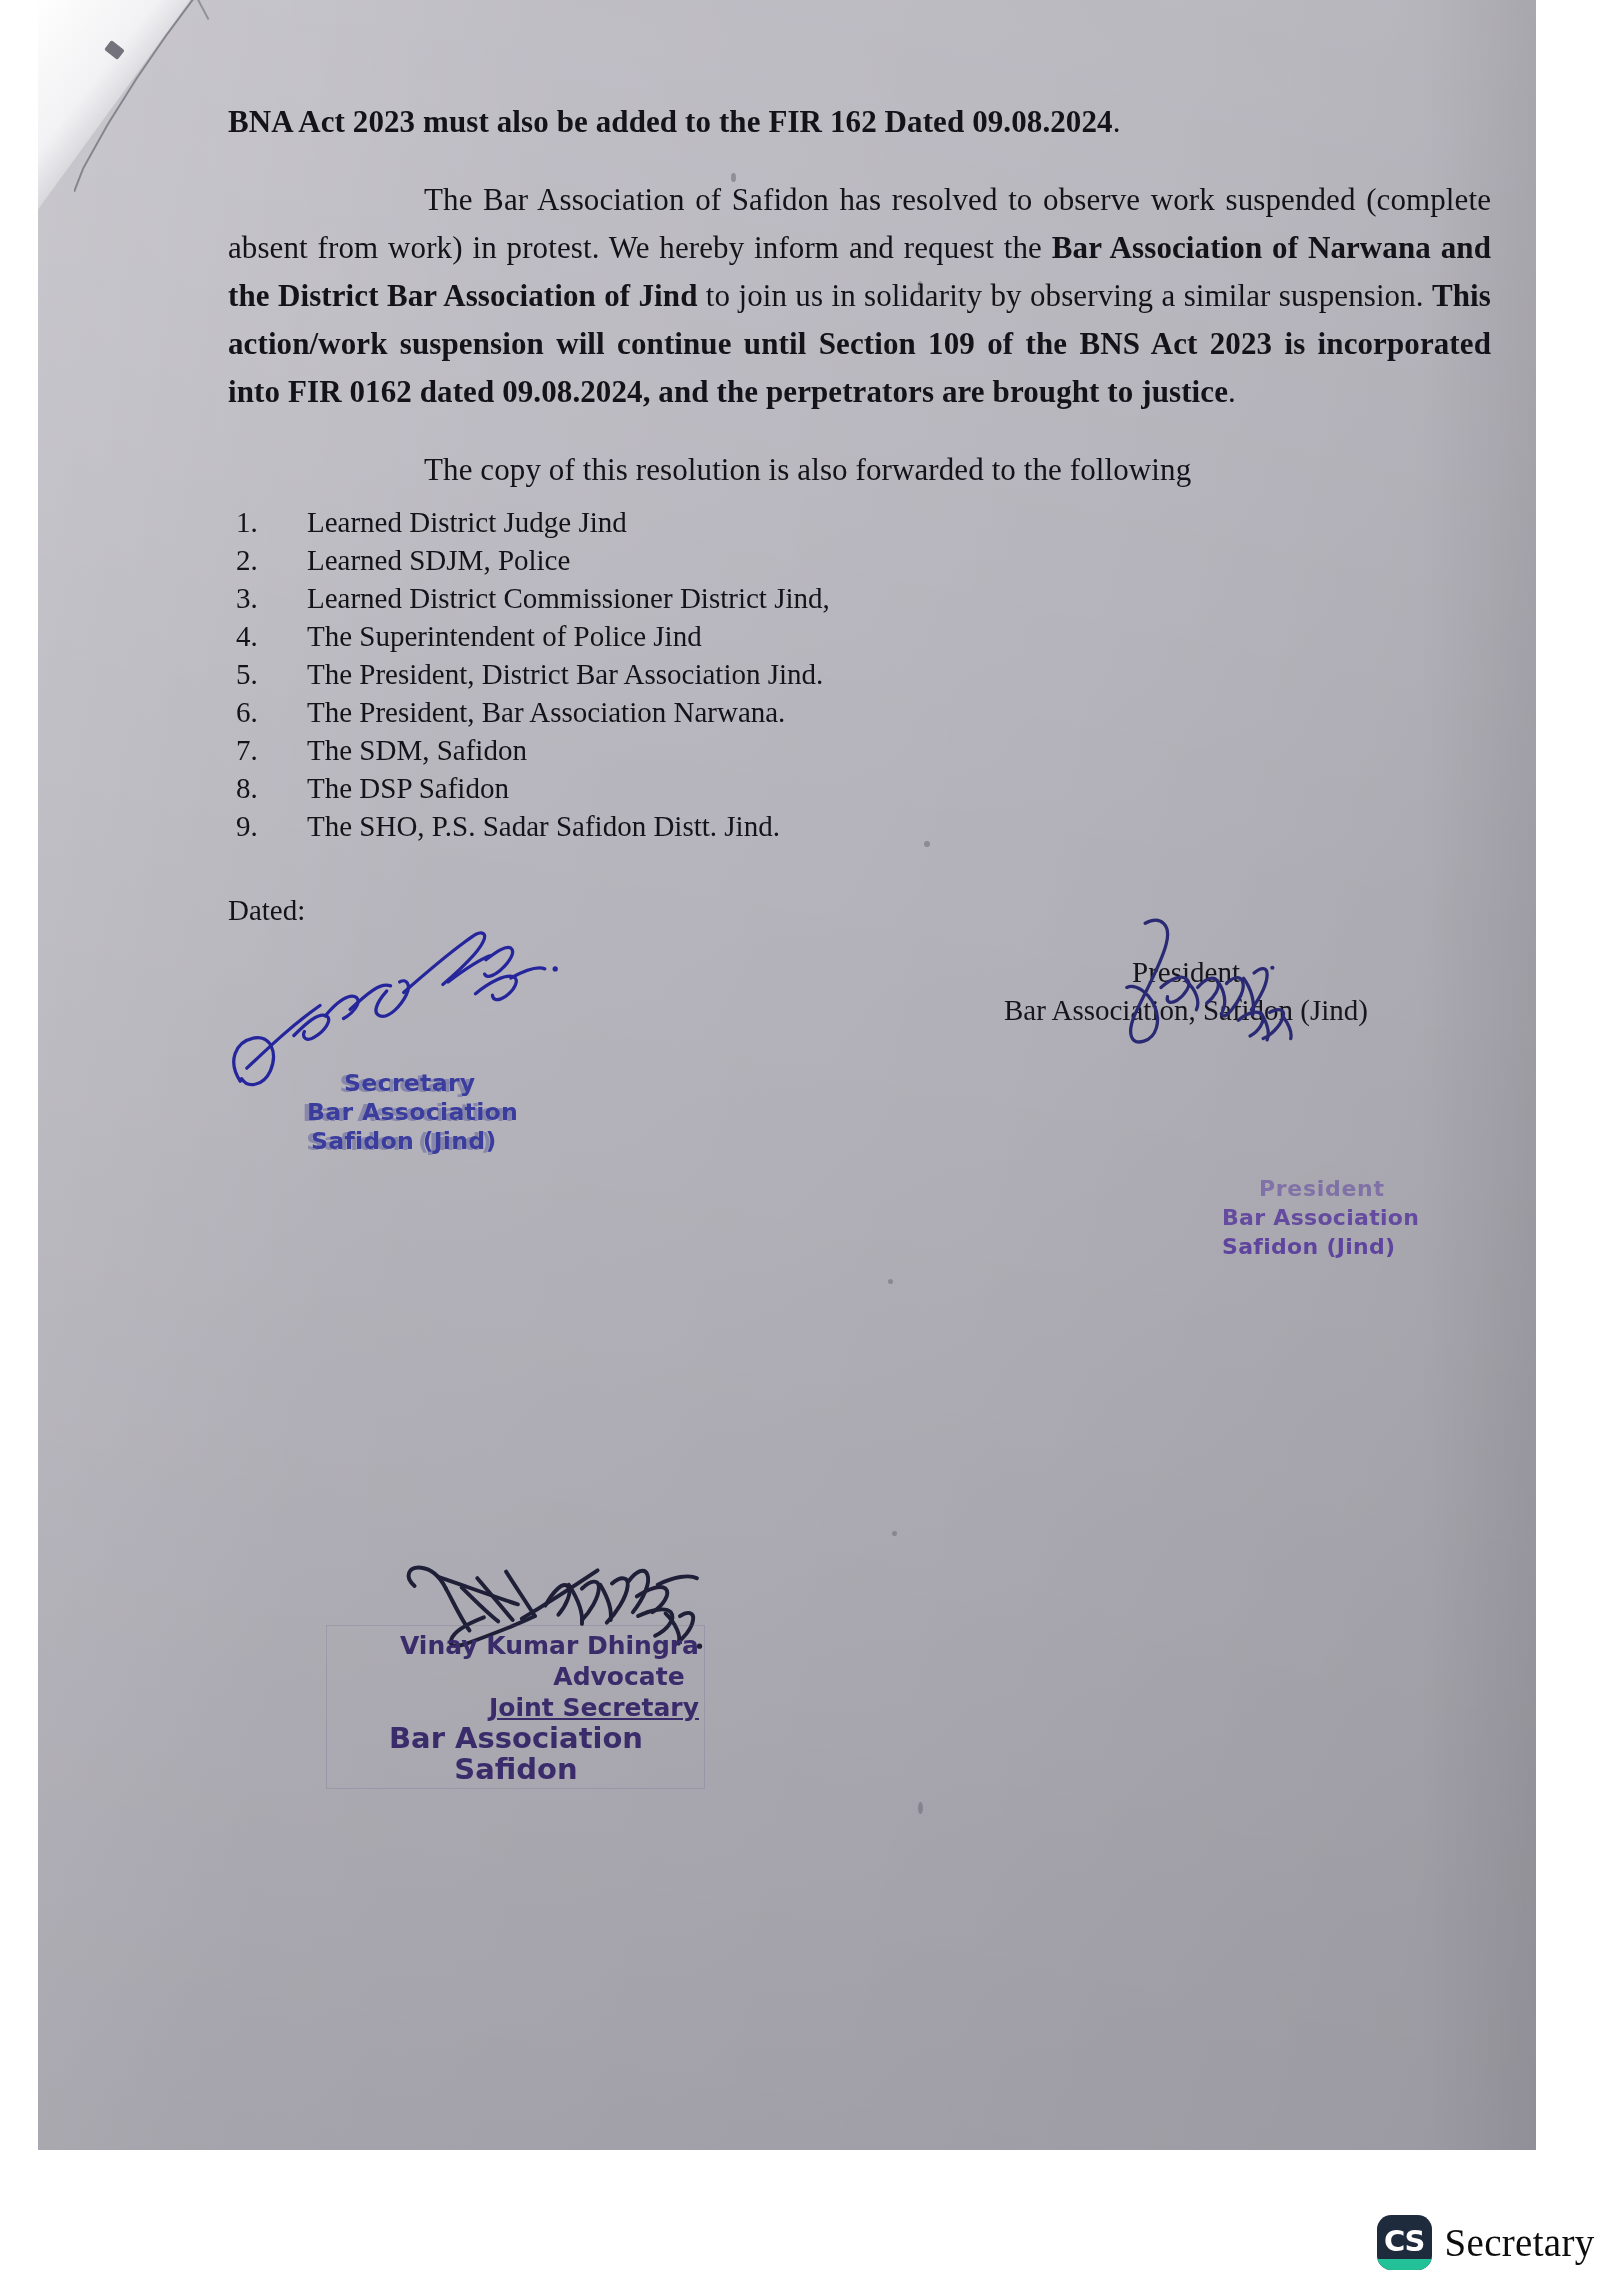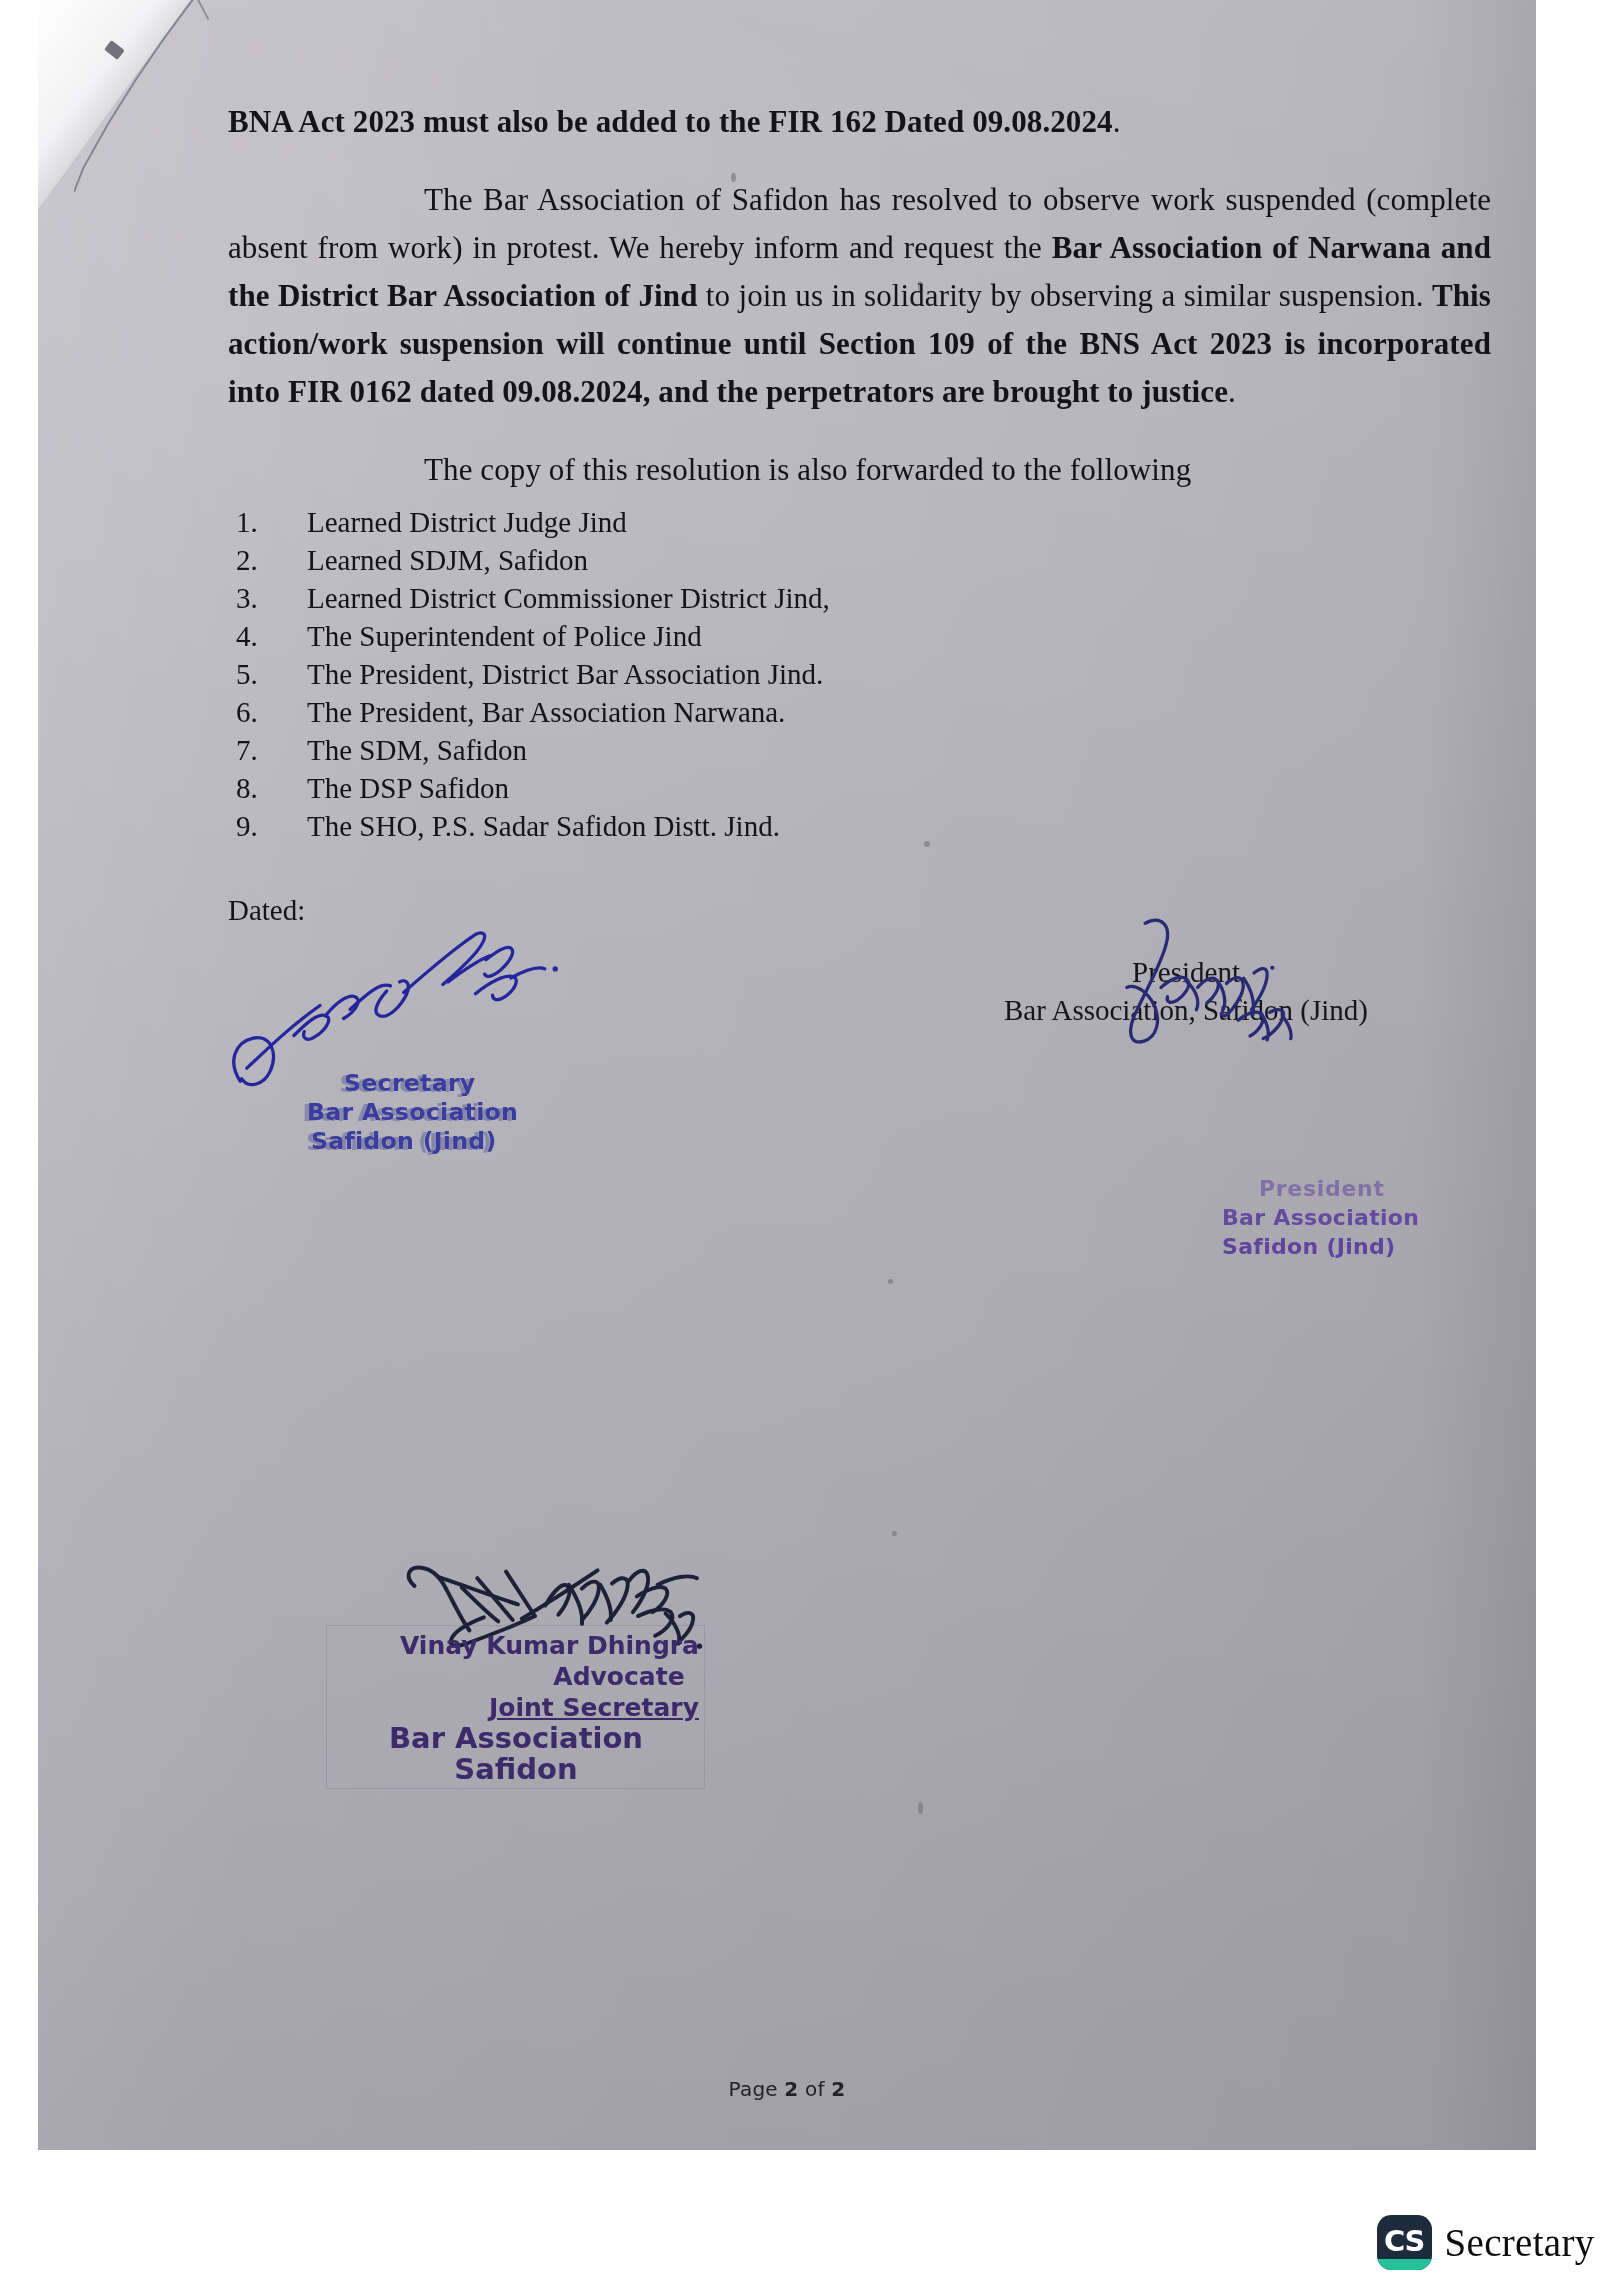--- a/index.html
+++ b/index.html
@@ -308,21 +308,21 @@
       <span>The copy of this resolution is also forwarded to the following</span>
     </p>
 
     <div id="recipients">
       <div class="recipient-row">
         <span class="recipient-num">1.</span>
         <span class="recipient-text">Learned District Judge Jind</span>
       </div>
       <div class="recipient-row">
         <span class="recipient-num">2.</span>
-        <span class="recipient-text">Learned SDJM, Safidon</span>
+        <span class="recipient-text">Learned SDJM, Police</span>
       </div>
       <div class="recipient-row">
         <span class="recipient-num">3.</span>
         <span class="recipient-text">Learned District Commissioner District Jind,</span>
       </div>
       <div class="recipient-row">
         <span class="recipient-num">4.</span>
         <span class="recipient-text">The Superintendent of Police Jind</span>
       </div>
       <div class="recipient-row">
@@ -434,23 +434,20 @@
       <div id="stamp-joint">
         <div class="jl1">Vinay Kumar Dhingra</div>
         <div class="jl2">Advocate</div>
         <div class="jl3">Joint Secretary</div>
         <div class="jl4">Bar Association Safidon</div>
       </div>
 
     </div>
   </div>
 
-  <div id="page-footer">
-    <span>Page </span><span class="pf-b">2</span><span> of </span><span class="pf-b">2</span>
-  </div>
 
 </div>
 
 <div id="camscanner">
   <div id="cs-badge">
     <span class="cs-letters">CS</span>
     <span class="cs-green"></span>
   </div>
   <div id="cs-word">Secretary</div>
 </div>

